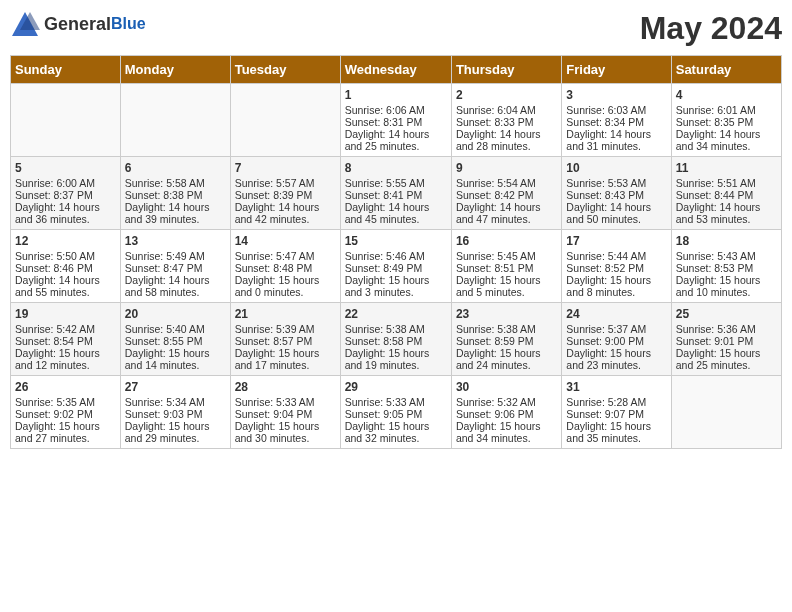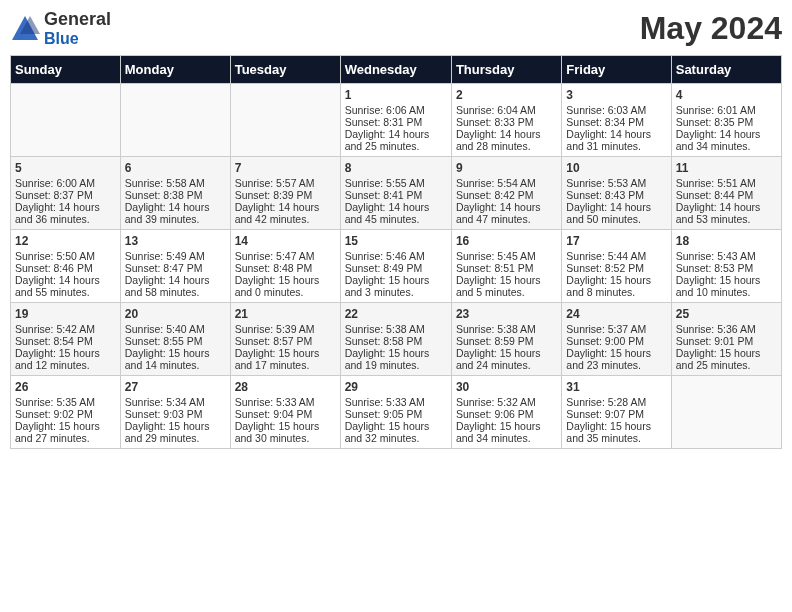--- a/index.html
+++ b/index.html
@@ -15,21 +15,21 @@
       justify-content: space-between;
       align-items: flex-start;
       margin-bottom: 8px;
     }
     .logo {
       display: flex;
       align-items: center;
     }
     .logo-text {
       display: flex;
-      flex-direction: column;
+      flex-direction: row;
       line-height: 1.1;
     }
     .logo-general {
       font-size: 18px;
       font-weight: bold;
       color: #333;
     }
     .logo-blue {
       font-size: 16px;
       font-weight: bold;
@@ -51,21 +51,21 @@
     }
     .subtitle {
       font-size: 14px;
       color: #555;
     }
     table {
       width: 100%;
       border-collapse: collapse;
     }
     th {
-      background-color: #0f172a;
+      background-color: #a16207;
       color: #fff;
       font-size: 13px;
       font-weight: bold;
       padding: 6px 4px;
       text-align: left;
       border: 1px solid #ccc;
     }
     td {
       border: 1px solid #ccc;
       vertical-align: top;

